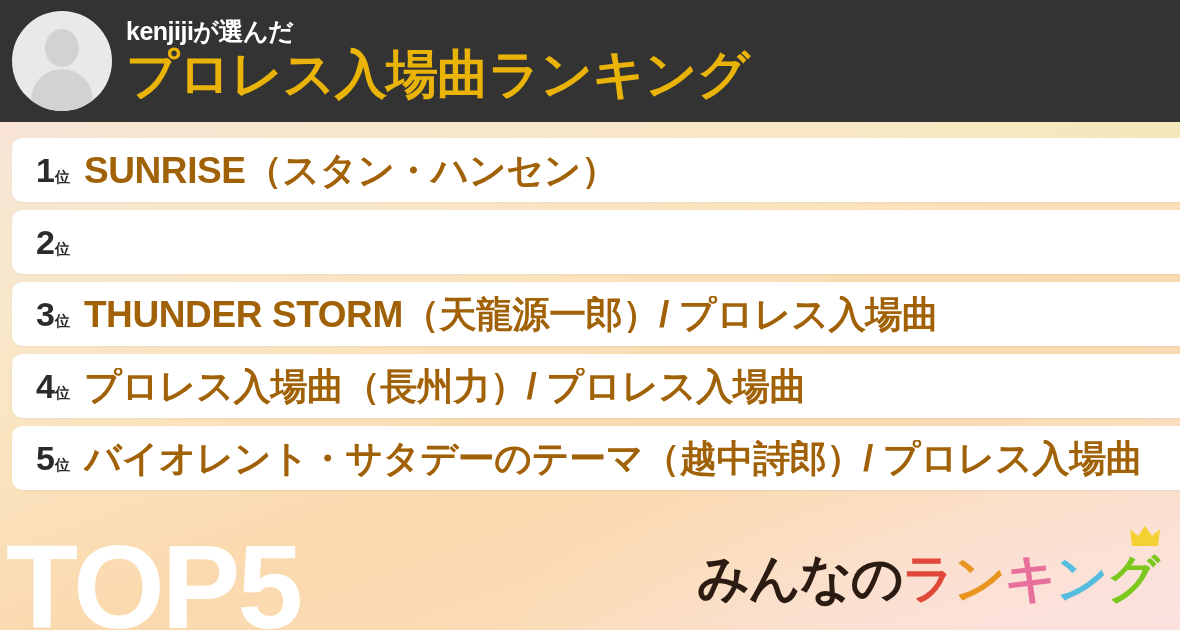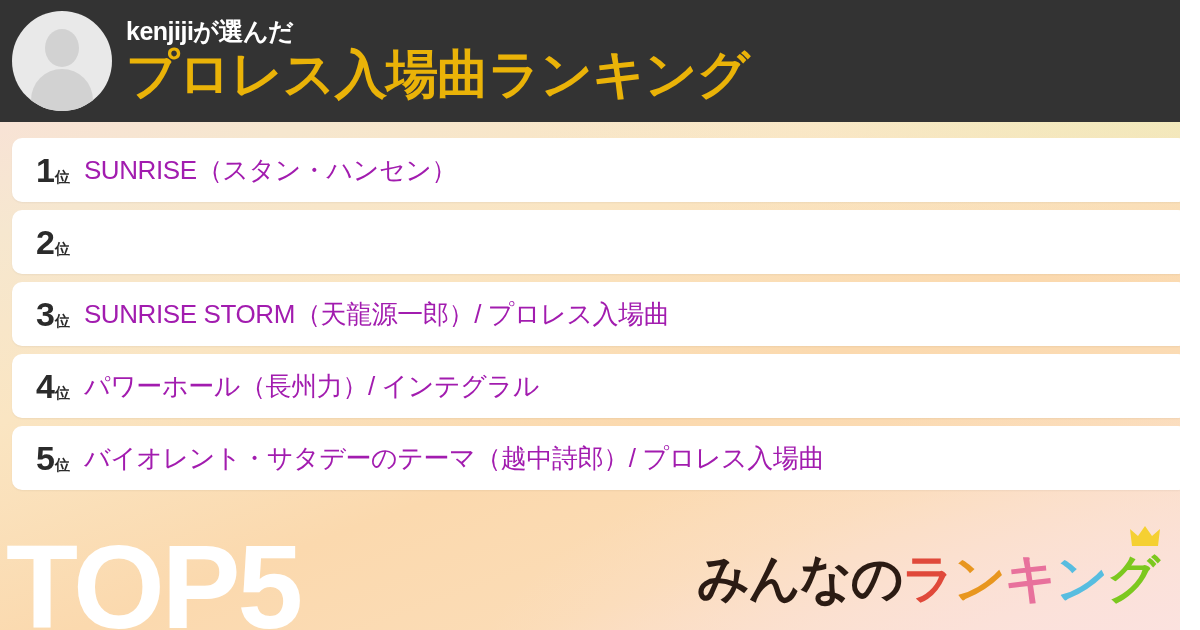--- a/index.html
+++ b/index.html
@@ -130,23 +130,23 @@
     line-height:1;
     letter-spacing:-1px;
   }
   .rank-unit {
     font-size:15px;
     font-weight:700;
     line-height:1;
     margin-left:1px;
   }
   .rank-title {
-    font-size:26px;
-    font-weight:400;
-    color:#a21caf;
+    font-size:37px;
+    font-weight:700;
+    color:#a16207;
     line-height:1;
     white-space:nowrap;
     overflow:hidden;
     text-overflow:ellipsis;
     letter-spacing:-0.4px;
   }
 
   
   .top-label {
     position:absolute;
@@ -209,29 +209,29 @@
         <span class="rank-num">2</span>
         <span class="rank-unit">位</span>
       </div>
     </div>
 
     <div class="rank-card">
       <div class="rank-badge">
         <span class="rank-num">3</span>
         <span class="rank-unit">位</span>
       </div>
-      <div class="rank-title">SUNRISE STORM（天龍源一郎）/ プロレス入場曲</div>
+      <div class="rank-title">THUNDER STORM（天龍源一郎）/ プロレス入場曲</div>
     </div>
 
     <div class="rank-card">
       <div class="rank-badge">
         <span class="rank-num">4</span>
         <span class="rank-unit">位</span>
       </div>
-      <div class="rank-title">パワーホール（長州力）/ インテグラル</div>
+      <div class="rank-title">プロレス入場曲（長州力）/ プロレス入場曲</div>
     </div>
 
     <div class="rank-card">
       <div class="rank-badge">
         <span class="rank-num">5</span>
         <span class="rank-unit">位</span>
       </div>
       <div class="rank-title">バイオレント・サタデーのテーマ（越中詩郎）/ プロレス入場曲</div>
     </div>
 

